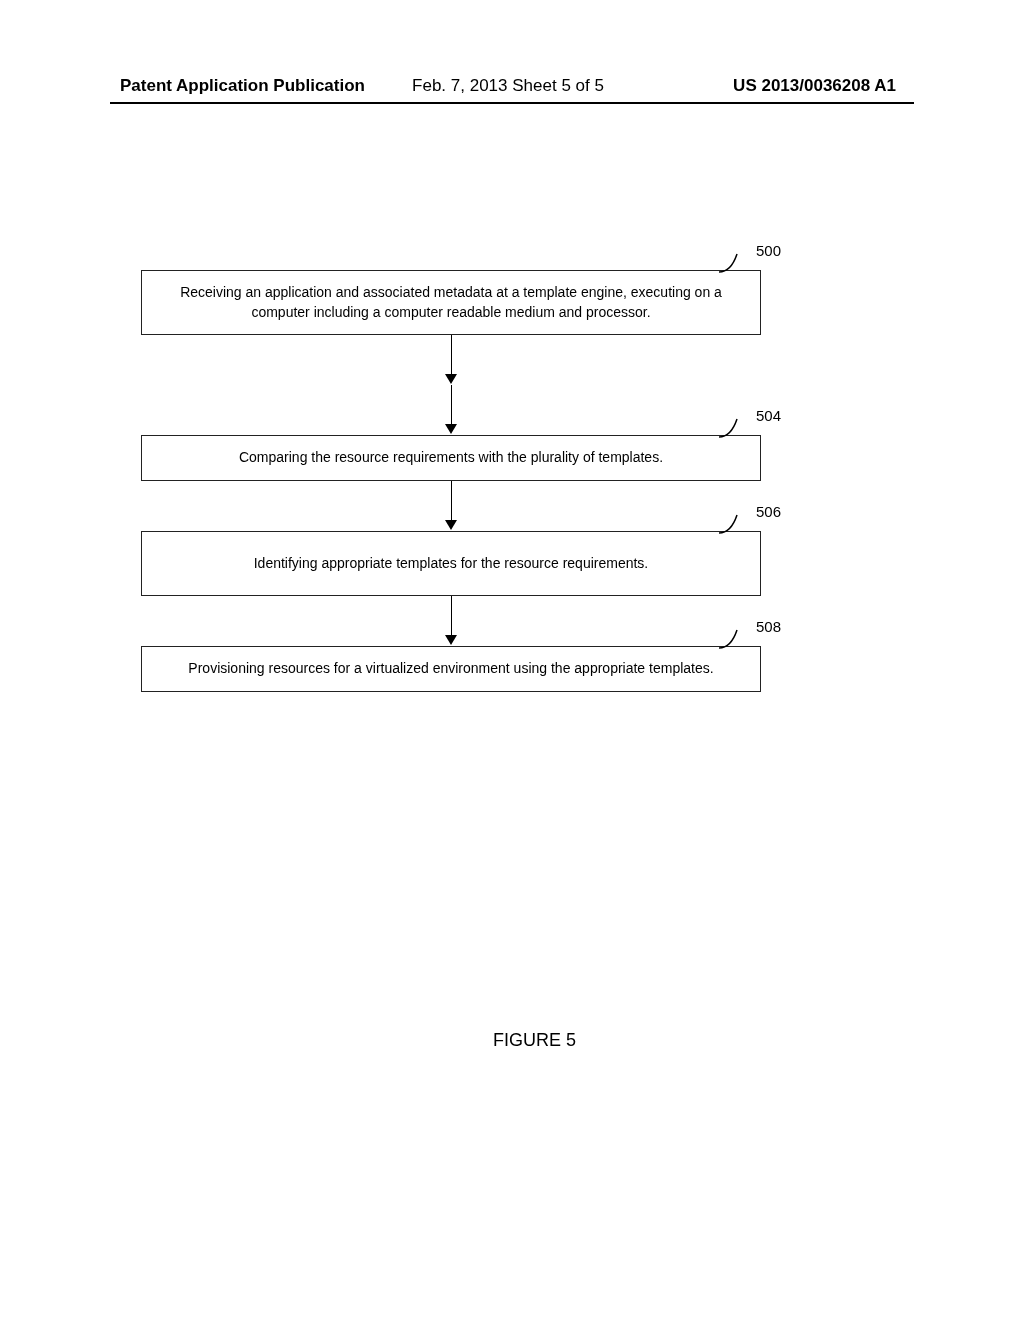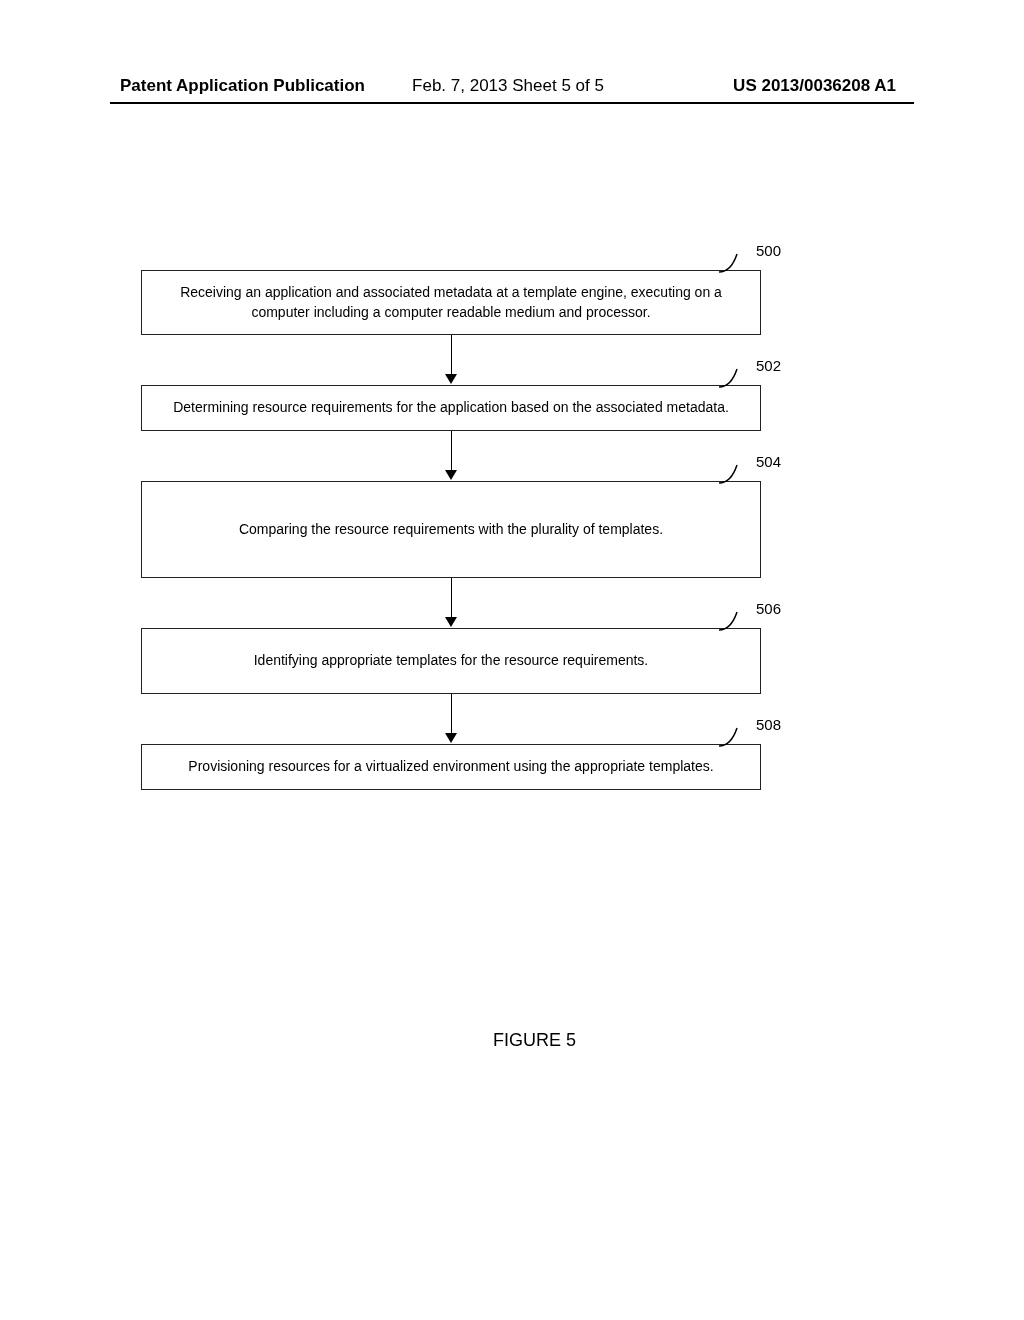--- a/index.html
+++ b/index.html
@@ -131,45 +131,34 @@
     <div class="step-box">
       <span>Receiving an application and associated metadata at a template engine, executing on a computer including a computer readable medium and processor.</span>
     </div>
   </div>
 
   <div class="arrow-wrap">
     <div class="arrow-line"></div>
     <div class="arrow-head"></div>
   </div>
 
-  <div class="step">
-    <span class="step-label">502</span>
-    <span class="leader">
-      <svg>
-          <path d="M0 18 Q 12 18 18 0" stroke="#000" stroke-width="1.5" fill="none"></path>
-        </svg>
-    </span>
-    <div class="step-box">
-      <span>Determining resource requirements for the application based on the associated metadata.</span>
-    </div>
-  </div>
 
   <div class="arrow-wrap">
     <div class="arrow-line"></div>
     <div class="arrow-head"></div>
   </div>
 
   <div class="step">
     <span class="step-label">504</span>
     <span class="leader">
       <svg>
           <path d="M0 18 Q 12 18 18 0" stroke="#000" stroke-width="1.5" fill="none"></path>
         </svg>
     </span>
-    <div class="step-box" style="padding:38px 20px;">
+    <div class="step-box" style="padding:12px 20px;">
       <span>Comparing the resource requirements with the plurality of templates.</span>
     </div>
   </div>
 
   <div class="arrow-wrap">
     <div class="arrow-line"></div>
     <div class="arrow-head"></div>
   </div>
 
   <div class="step">

